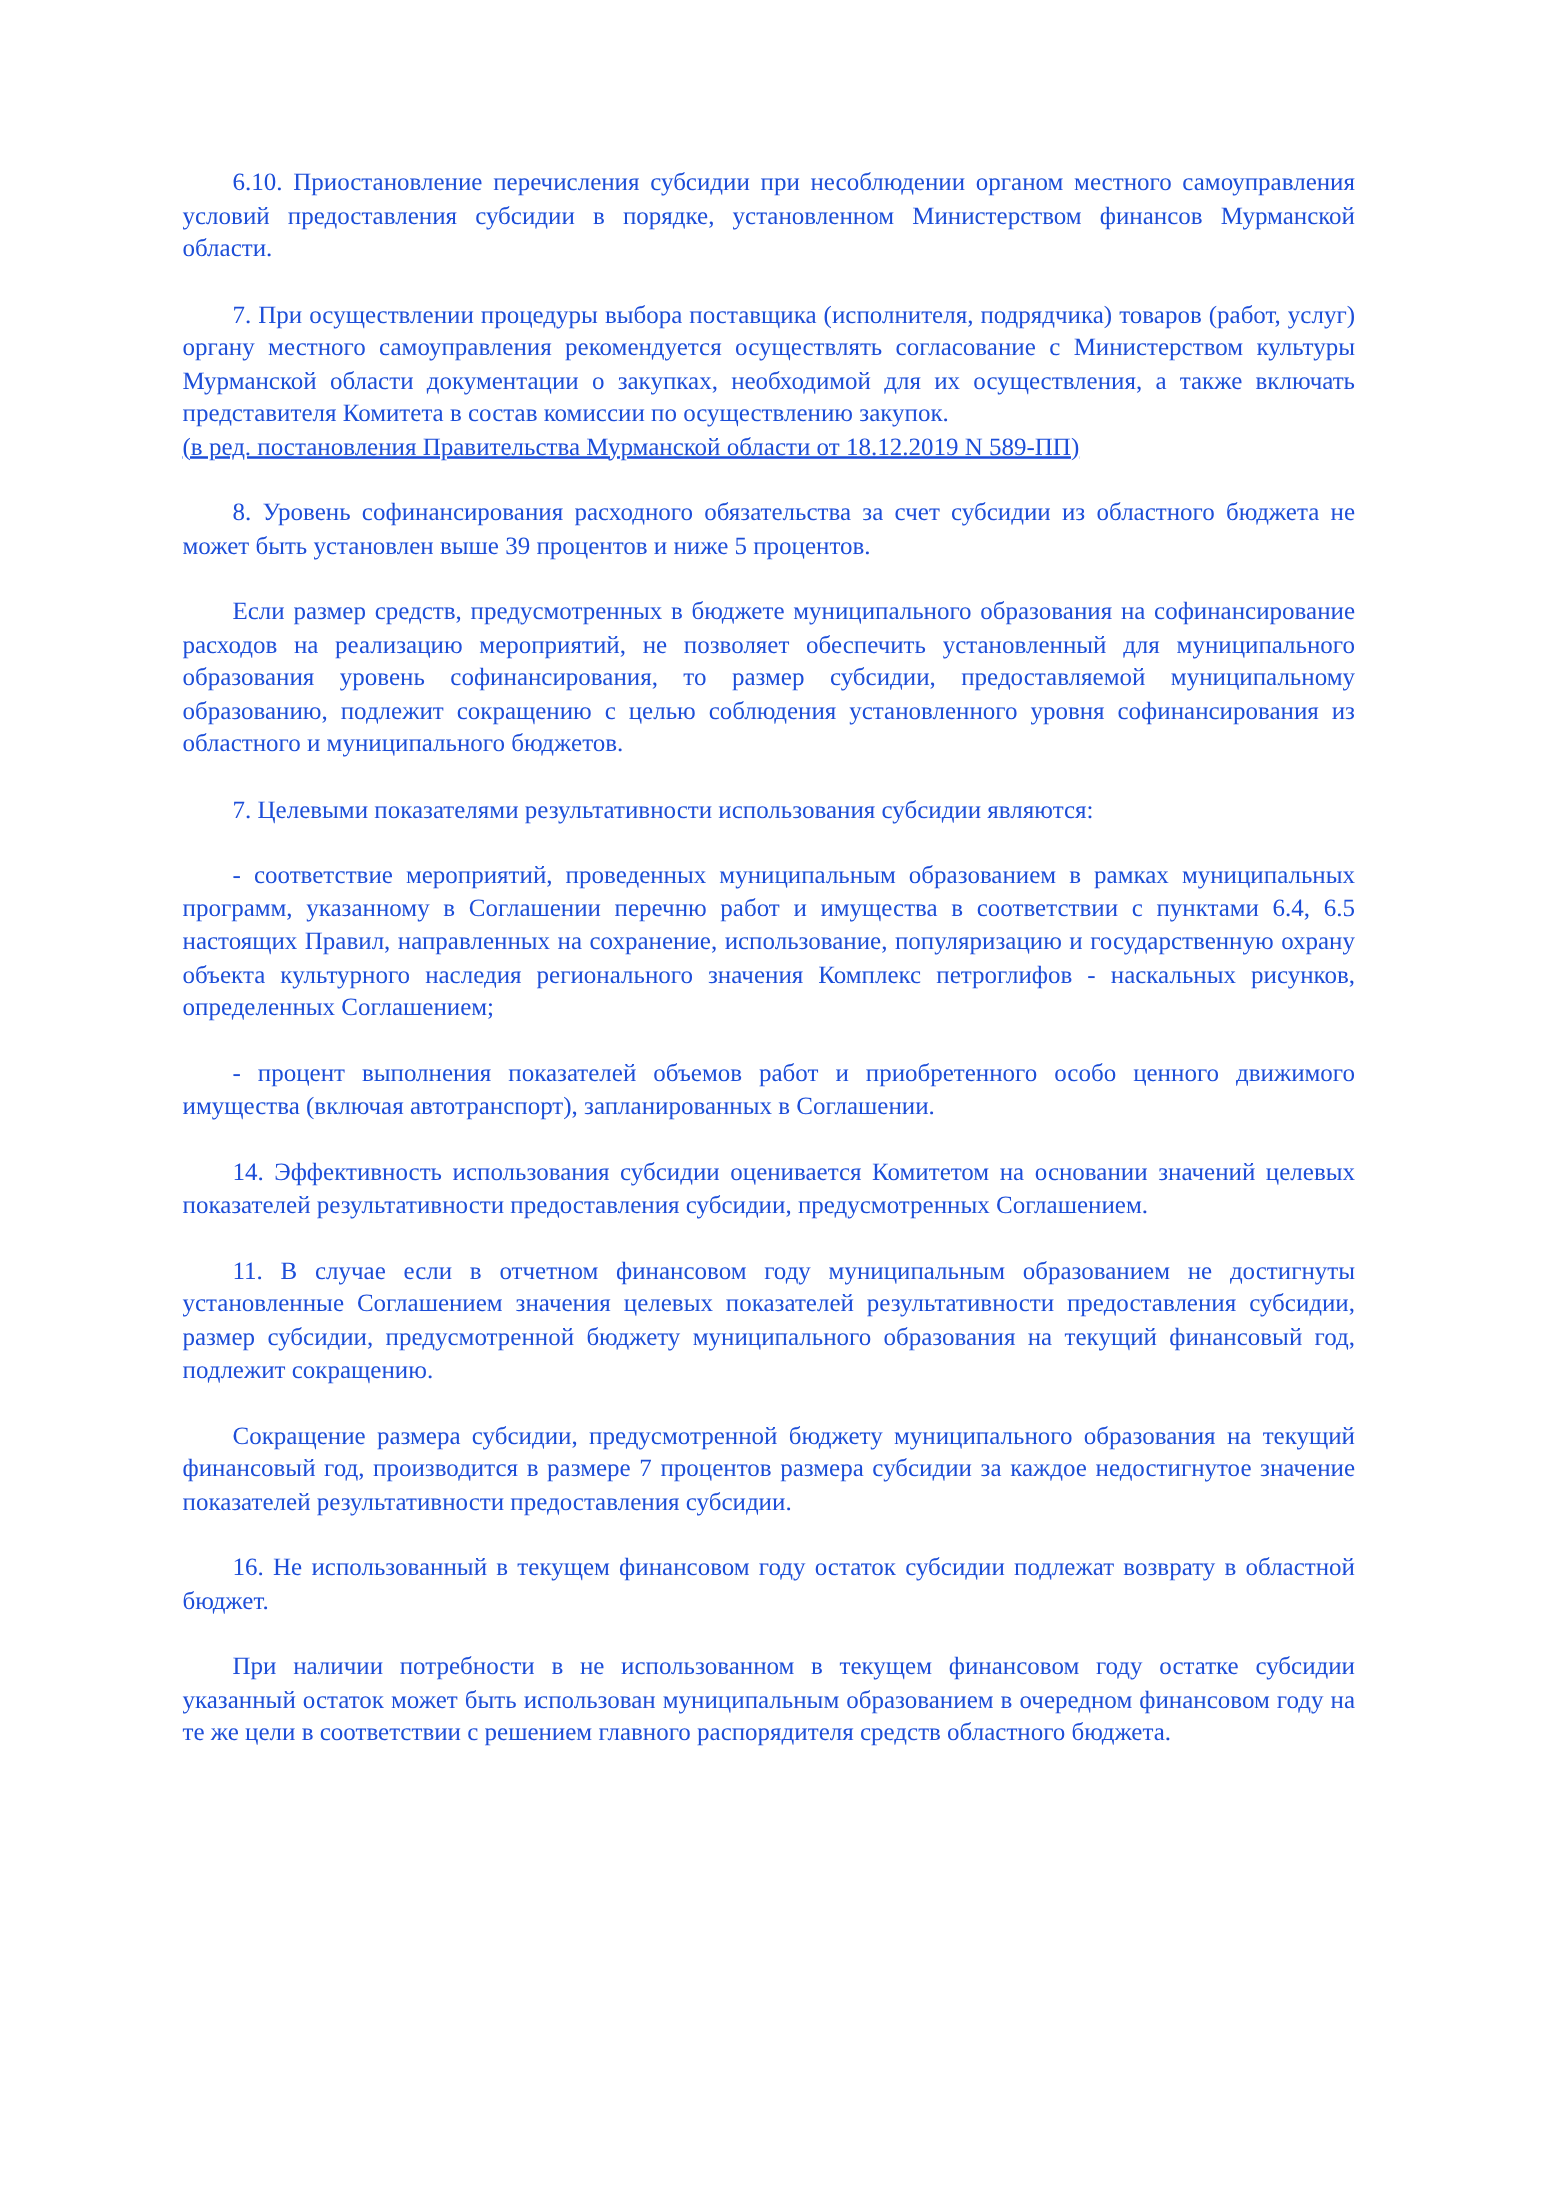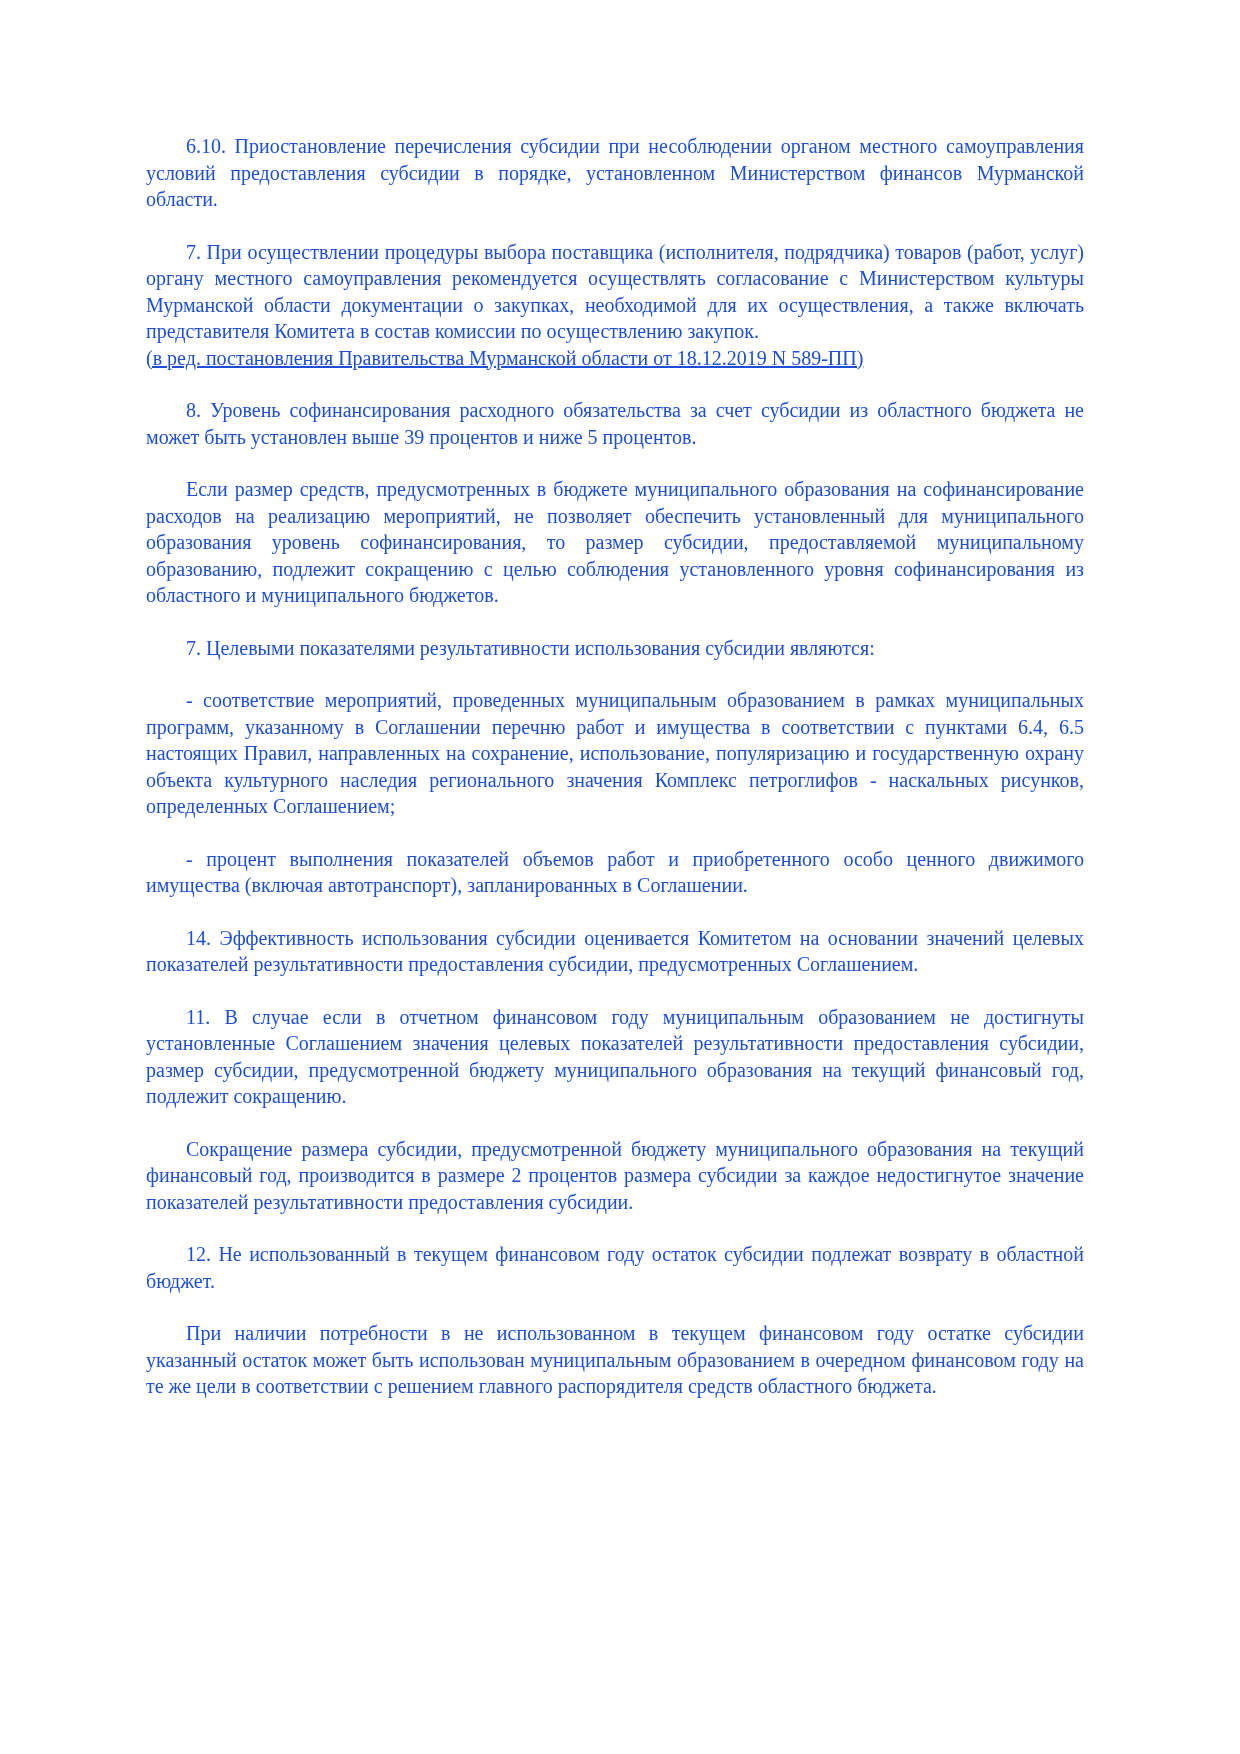--- a/index.html
+++ b/index.html
@@ -43,16 +43,16 @@
   <p class="para">6.10. Приостановление перечисления субсидии при несоблюдении органом местного самоуправления условий предоставления субсидии в порядке, установленном Министерством финансов Мурманской области.</p>
   <p class="para">7. При осуществлении процедуры выбора поставщика (исполнителя, подрядчика) товаров (работ, услуг) органу местного самоуправления рекомендуется осуществлять согласование с Министерством культуры Мурманской области документации о закупках, необходимой для их осуществления, а также включать представителя Комитета в состав комиссии по осуществлению закупок.</p>
   <p class="para note">(в ред. постановления Правительства Мурманской области от 18.12.2019 N 589-ПП)</p>
   <p class="para">8. Уровень софинансирования расходного обязательства за счет субсидии из областного бюджета не может быть установлен выше 39 процентов и ниже 5 процентов.</p>
   <p class="para">Если размер средств, предусмотренных в бюджете муниципального образования на софинансирование расходов на реализацию мероприятий, не позволяет обеспечить установленный для муниципального образования уровень софинансирования, то размер субсидии, предоставляемой муниципальному образованию, подлежит сокращению с целью соблюдения установленного уровня софинансирования из областного и муниципального бюджетов.</p>
   <p class="para">7. Целевыми показателями результативности использования субсидии являются:</p>
   <p class="para">- соответствие мероприятий, проведенных муниципальным образованием в рамках муниципальных программ, указанному в Соглашении перечню работ и имущества в соответствии с пунктами 6.4, 6.5 настоящих Правил, направленных на сохранение, использование, популяризацию и государственную охрану объекта культурного наследия регионального значения Комплекс петроглифов - наскальных рисунков, определенных Соглашением;</p>
   <p class="para">- процент выполнения показателей объемов работ и приобретенного особо ценного движимого имущества (включая автотранспорт), запланированных в Соглашении.</p>
   <p class="para">14. Эффективность использования субсидии оценивается Комитетом на основании значений целевых показателей результативности предоставления субсидии, предусмотренных Соглашением.</p>
   <p class="para">11. В случае если в отчетном финансовом году муниципальным образованием не достигнуты установленные Соглашением значения целевых показателей результативности предоставления субсидии, размер субсидии, предусмотренной бюджету муниципального образования на текущий финансовый год, подлежит сокращению.</p>
-  <p class="para">Сокращение размера субсидии, предусмотренной бюджету муниципального образования на текущий финансовый год, производится в размере 2 процентов размера субсидии за каждое недостигнутое значение показателей результативности предоставления субсидии.</p>
-  <p class="para">12. Не использованный в текущем финансовом году остаток субсидии подлежат возврату в областной бюджет.</p>
+  <p class="para">Сокращение размера субсидии, предусмотренной бюджету муниципального образования на текущий финансовый год, производится в размере 7 процентов размера субсидии за каждое недостигнутое значение показателей результативности предоставления субсидии.</p>
+  <p class="para">16. Не использованный в текущем финансовом году остаток субсидии подлежат возврату в областной бюджет.</p>
   <p class="para">При наличии потребности в не использованном в текущем финансовом году остатке субсидии указанный остаток может быть использован муниципальным образованием в очередном финансовом году на те же цели в соответствии с решением главного распорядителя средств областного бюджета.</p>
 </div>
 
 </body></html>

